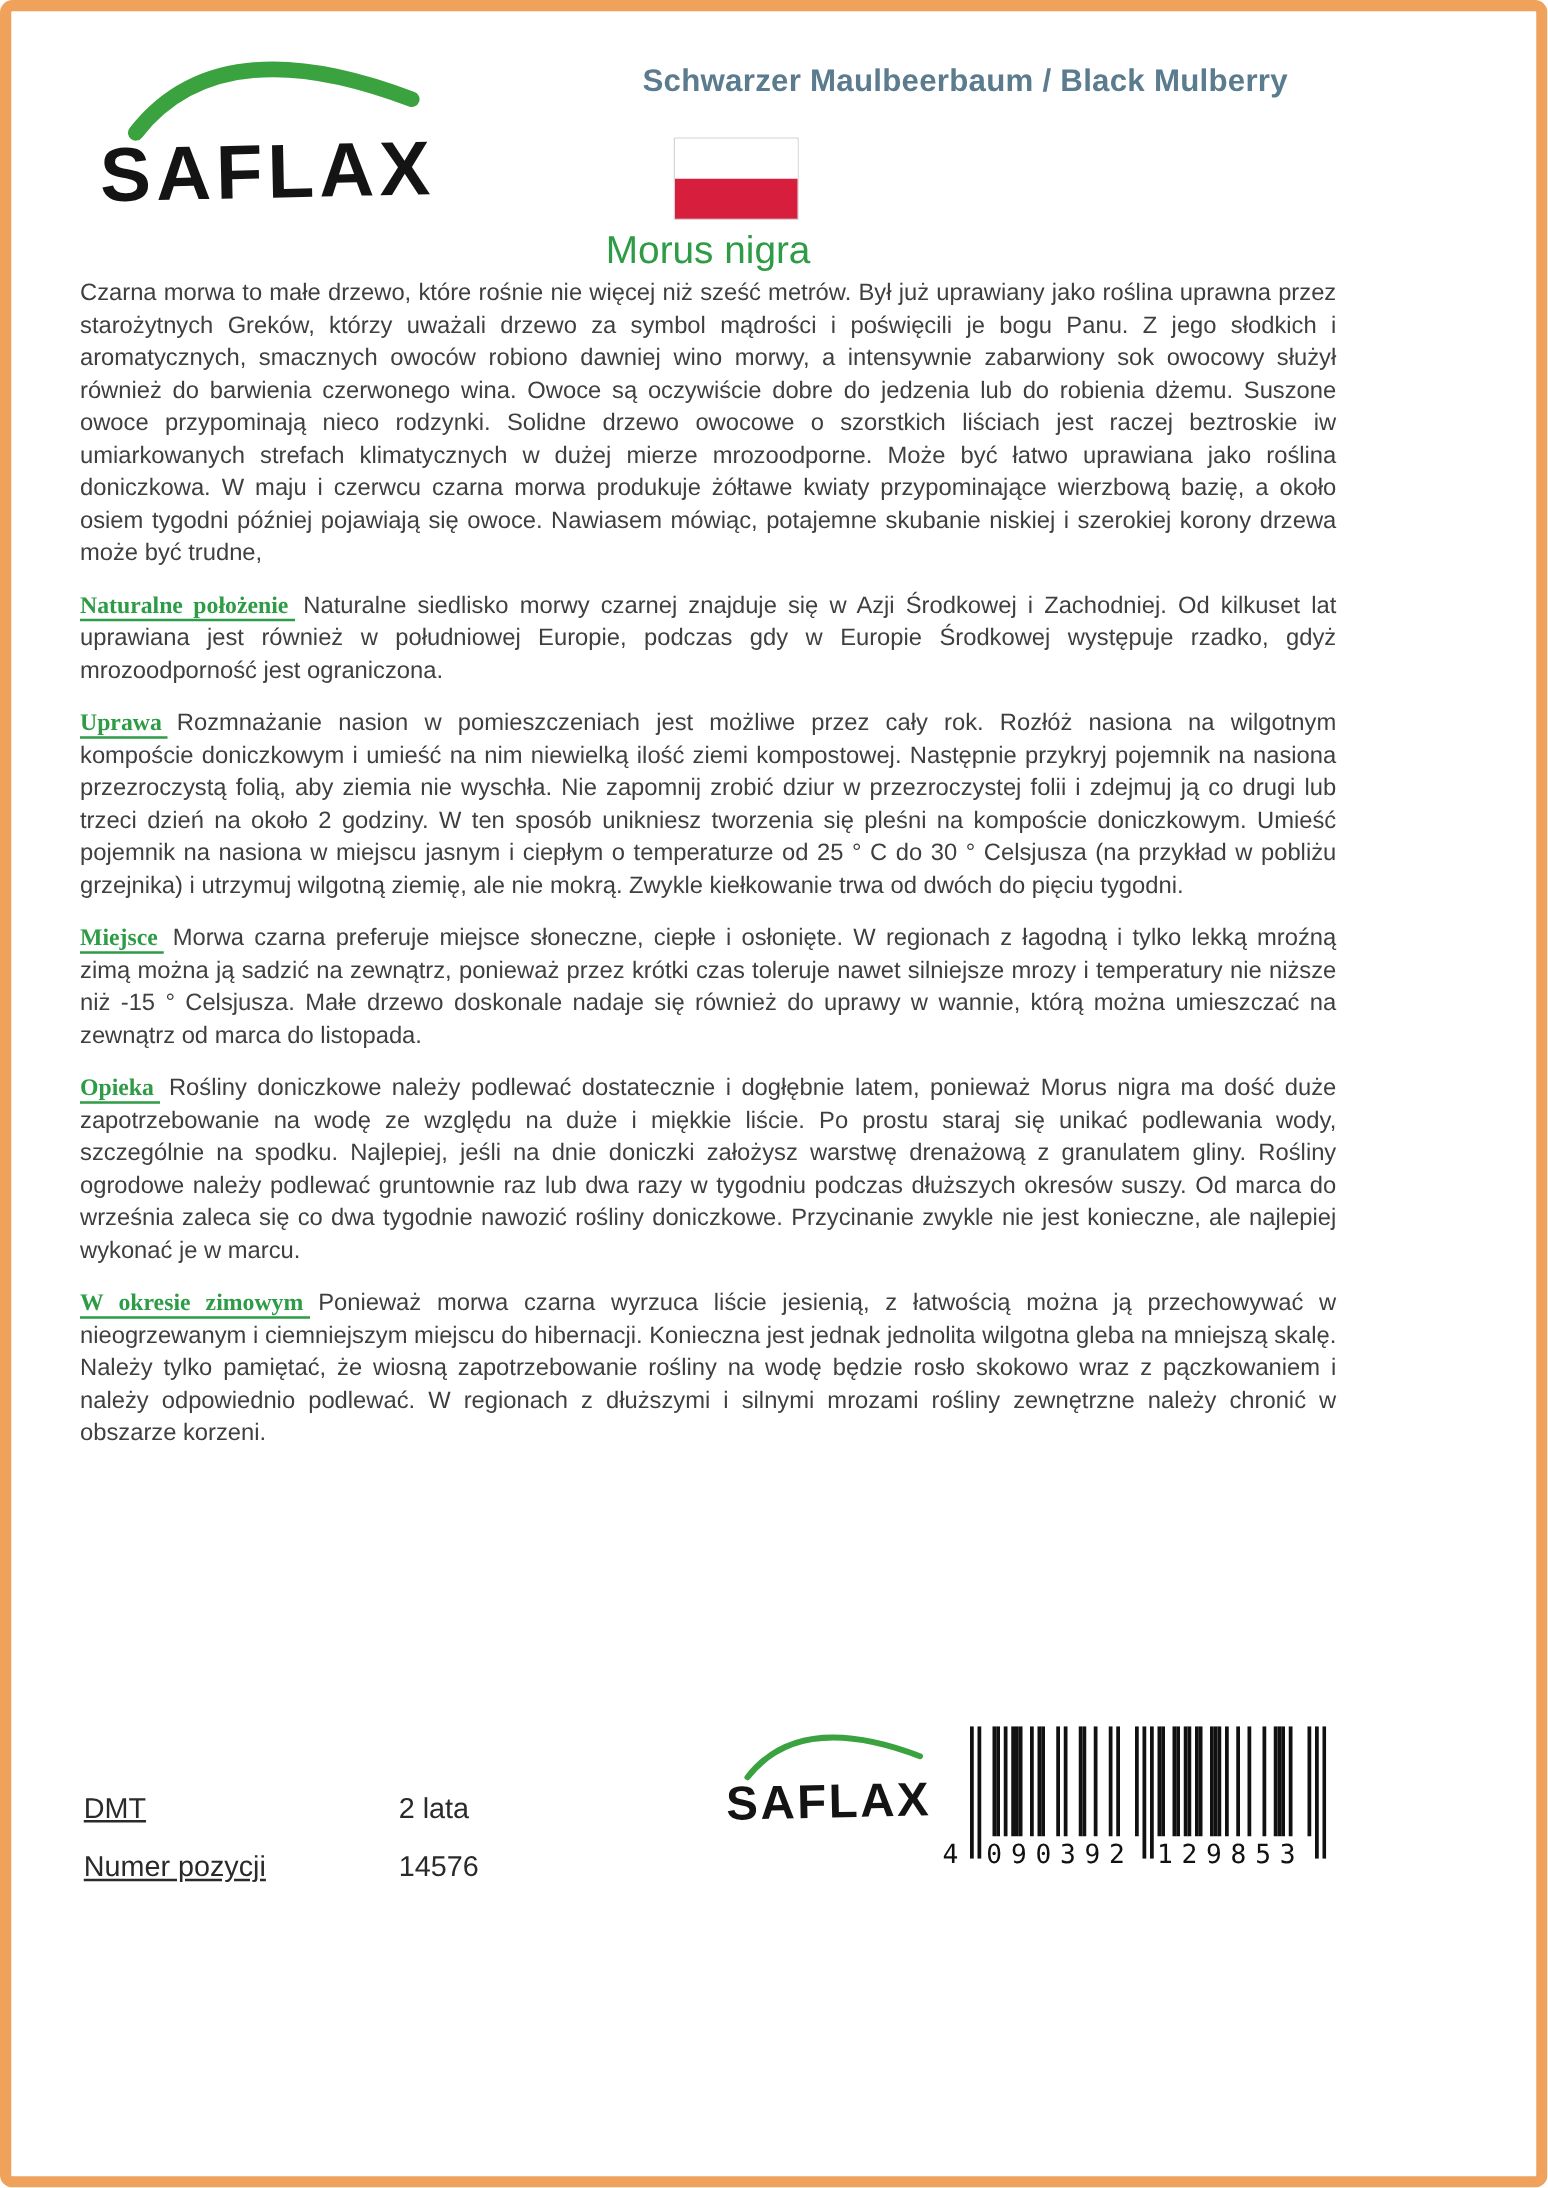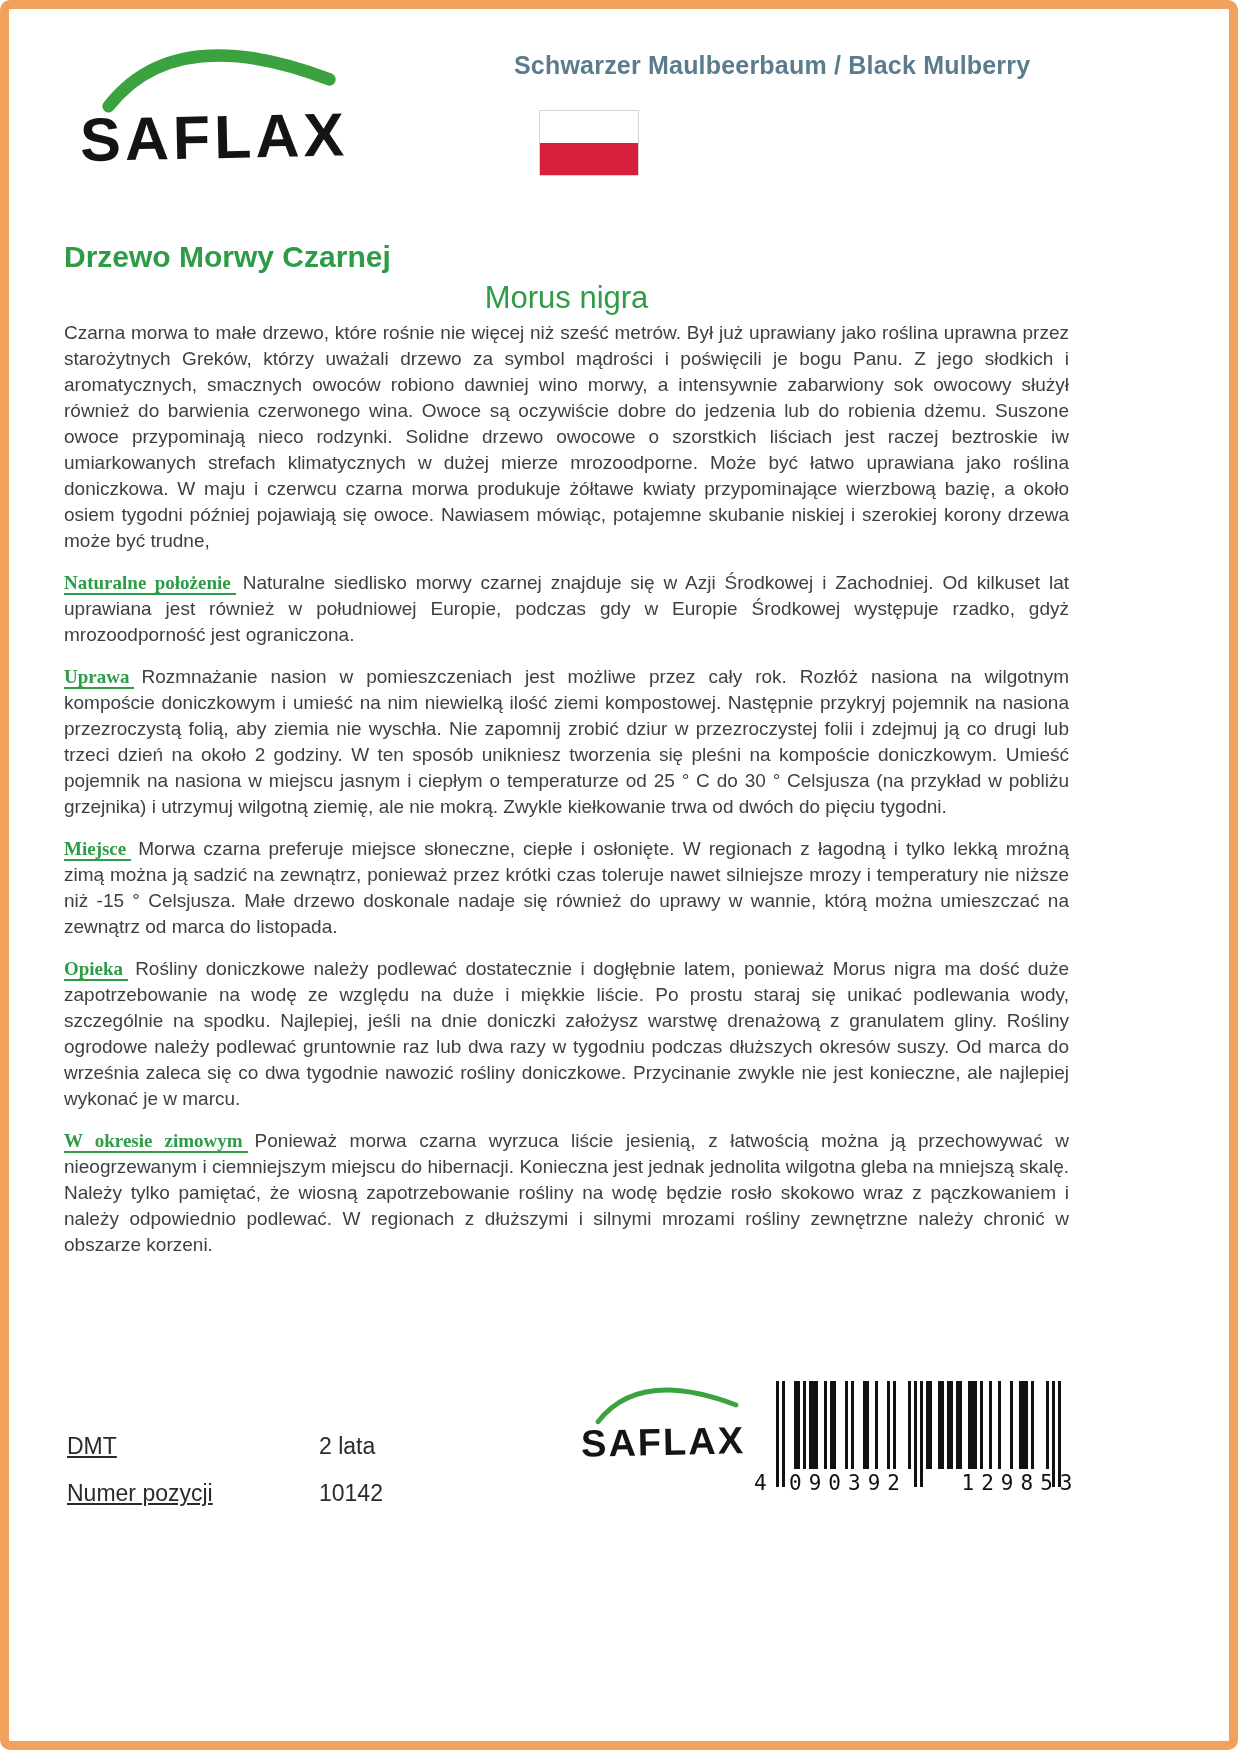--- a/index.html
+++ b/index.html
@@ -64,21 +64,21 @@
   .footer-logo .logo-arc { width: 152px; height: 45px; margin-left: 12px; }
   .footer-logo .logo-arc path { stroke-width: 8; }
   .footer-logo .logo-text { font-size: 38px; letter-spacing: 2px; margin: -2px 0 0 2px; }
 
   .barcode { position: absolute; left: 745px; top: 1372px; width: 310px; height: 132px; }
   .barcode svg { position: absolute; left: 22px; top: 0; }
   .barcode svg rect { fill: #111111; }
   .bc-digit { position: absolute; font-family: "DejaVu Sans Mono", monospace; font-size: 21px; color: #111; top: 90px; }
   .bc-first { left: 0; }
   .bc-left  { left: 31px;  width: 126px; text-align: center; letter-spacing: 7px; }
-  .bc-right { left: 163px; width: 135px; text-align: center; letter-spacing: 7px; margin-left: 36px; }
+  .bc-right { left: 163px; width: 135px; text-align: center; letter-spacing: 7px; }
 </style>
 </head>
 <body>
 
 <div class="page">
 
   <div class="header">
     <div class="logo">
       <svg class="logo-arc" viewBox="0 0 250 75" aria-hidden="true">
         <path d="M 10 68 C 55 10 130 -2 240 40"></path>
@@ -88,42 +88,41 @@
     <div class="header-right">
       <div class="product-title">Schwarzer Maulbeerbaum / Black Mulberry</div>
       <div class="flag">
         <div class="flag-white"></div>
         <div class="flag-red"></div>
       </div>
     </div>
   </div>
 
   <div class="content">
-    <h1 class="title-pl">Drzewo Morwy Czarnej</h1>
     <div class="latin-name">Morus nigra</div>
 
     <p class="para intro">Czarna morwa to małe drzewo, które rośnie nie więcej niż sześć metrów. Był już uprawiany jako roślina uprawna przez starożytnych Greków, którzy uważali drzewo za symbol mądrości i poświęcili je bogu Panu. Z jego słodkich i aromatycznych, smacznych owoców robiono dawniej wino morwy, a intensywnie zabarwiony sok owocowy służył również do barwienia czerwonego wina. Owoce są oczywiście dobre do jedzenia lub do robienia dżemu. Suszone owoce przypominają nieco rodzynki. Solidne drzewo owocowe o szorstkich liściach jest raczej beztroskie iw umiarkowanych strefach klimatycznych w dużej mierze mrozoodporne. Może być łatwo uprawiana jako roślina doniczkowa. W maju i czerwcu czarna morwa produkuje żółtawe kwiaty przypominające wierzbową bazię, a około osiem tygodni później pojawiają się owoce. Nawiasem mówiąc, potajemne skubanie niskiej i szerokiej korony drzewa może być trudne,</p>
 
     <p class="para"><span class="sec-head">Naturalne położenie</span><span>Naturalne siedlisko morwy czarnej znajduje się w Azji Środkowej i Zachodniej. Od kilkuset lat uprawiana jest również w południowej Europie, podczas gdy w Europie Środkowej występuje rzadko, gdyż mrozoodporność jest ograniczona.</span></p>
 
     <p class="para"><span class="sec-head">Uprawa</span><span>Rozmnażanie nasion w pomieszczeniach jest możliwe przez cały rok. Rozłóż nasiona na wilgotnym kompoście doniczkowym i umieść na nim niewielką ilość ziemi kompostowej. Następnie przykryj pojemnik na nasiona przezroczystą folią, aby ziemia nie wyschła. Nie zapomnij zrobić dziur w przezroczystej folii i zdejmuj ją co drugi lub trzeci dzień na około 2 godziny. W ten sposób unikniesz tworzenia się pleśni na kompoście doniczkowym. Umieść pojemnik na nasiona w miejscu jasnym i ciepłym o temperaturze od 25 ° C do 30 ° Celsjusza (na przykład w pobliżu grzejnika) i utrzymuj wilgotną ziemię, ale nie mokrą. Zwykle kiełkowanie trwa od dwóch do pięciu tygodni.</span></p>
 
     <p class="para"><span class="sec-head">Miejsce</span><span>Morwa czarna preferuje miejsce słoneczne, ciepłe i osłonięte. W regionach z łagodną i tylko lekką mroźną zimą można ją sadzić na zewnątrz, ponieważ przez krótki czas toleruje nawet silniejsze mrozy i temperatury nie niższe niż -15 ° Celsjusza. Małe drzewo doskonale nadaje się również do uprawy w wannie, którą można umieszczać na zewnątrz od marca do listopada.</span></p>
 
     <p class="para"><span class="sec-head">Opieka</span><span>Rośliny doniczkowe należy podlewać dostatecznie i dogłębnie latem, ponieważ Morus nigra ma dość duże zapotrzebowanie na wodę ze względu na duże i miękkie liście. Po prostu staraj się unikać podlewania wody, szczególnie na spodku. Najlepiej, jeśli na dnie doniczki założysz warstwę drenażową z granulatem gliny. Rośliny ogrodowe należy podlewać gruntownie raz lub dwa razy w tygodniu podczas dłuższych okresów suszy. Od marca do września zaleca się co dwa tygodnie nawozić rośliny doniczkowe. Przycinanie zwykle nie jest konieczne, ale najlepiej wykonać je w marcu.</span></p>
 
     <p class="para"><span class="sec-head">W okresie zimowym</span><span>Ponieważ morwa czarna wyrzuca liście jesienią, z łatwością można ją przechowywać w nieogrzewanym i ciemniejszym miejscu do hibernacji. Konieczna jest jednak jednolita wilgotna gleba na mniejszą skalę. Należy tylko pamiętać, że wiosną zapotrzebowanie rośliny na wodę będzie rosło skokowo wraz z pączkowaniem i należy odpowiednio podlewać. W regionach z dłuższymi i silnymi mrozami rośliny zewnętrzne należy chronić w obszarze korzeni.</span></p>
   </div>
 
   <div class="meta">
     <div class="meta-row">
       <span class="meta-label">DMT</span><span>2 lata</span>
     </div>
     <div class="meta-row">
-      <span class="meta-label">Numer pozycji</span><span>10142</span>
+      <span class="meta-label">Numer pozycji</span><span>14576</span>
     </div>
   </div>
 
   <div class="footer-logo">
     <svg class="logo-arc" viewBox="0 0 250 75" aria-hidden="true">
       <path d="M 10 68 C 55 10 130 -2 240 40"></path>
     </svg>
     <div class="logo-text">SAFLAX</div>
   </div>
 

